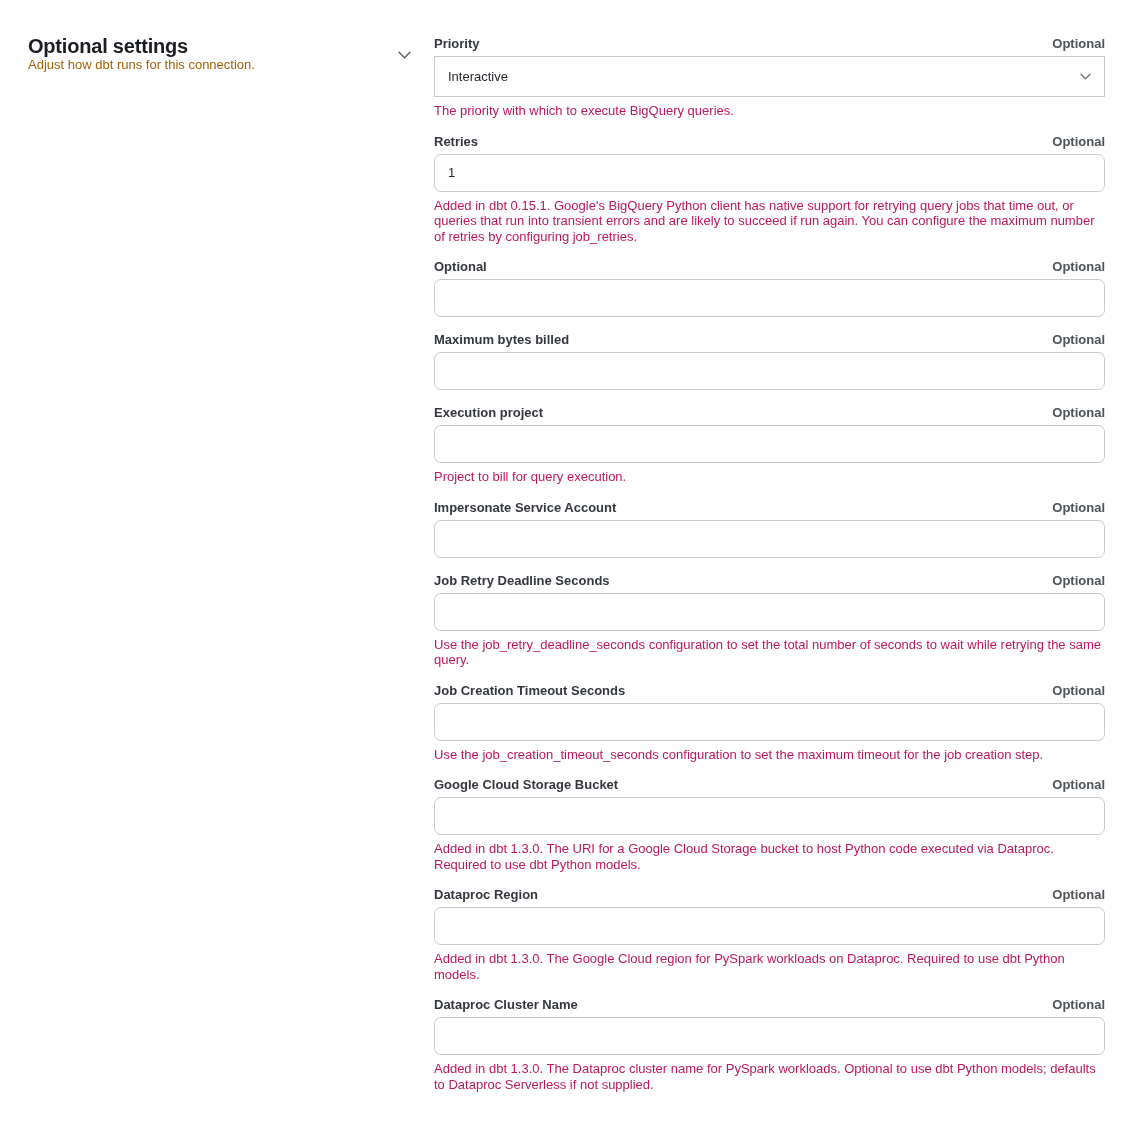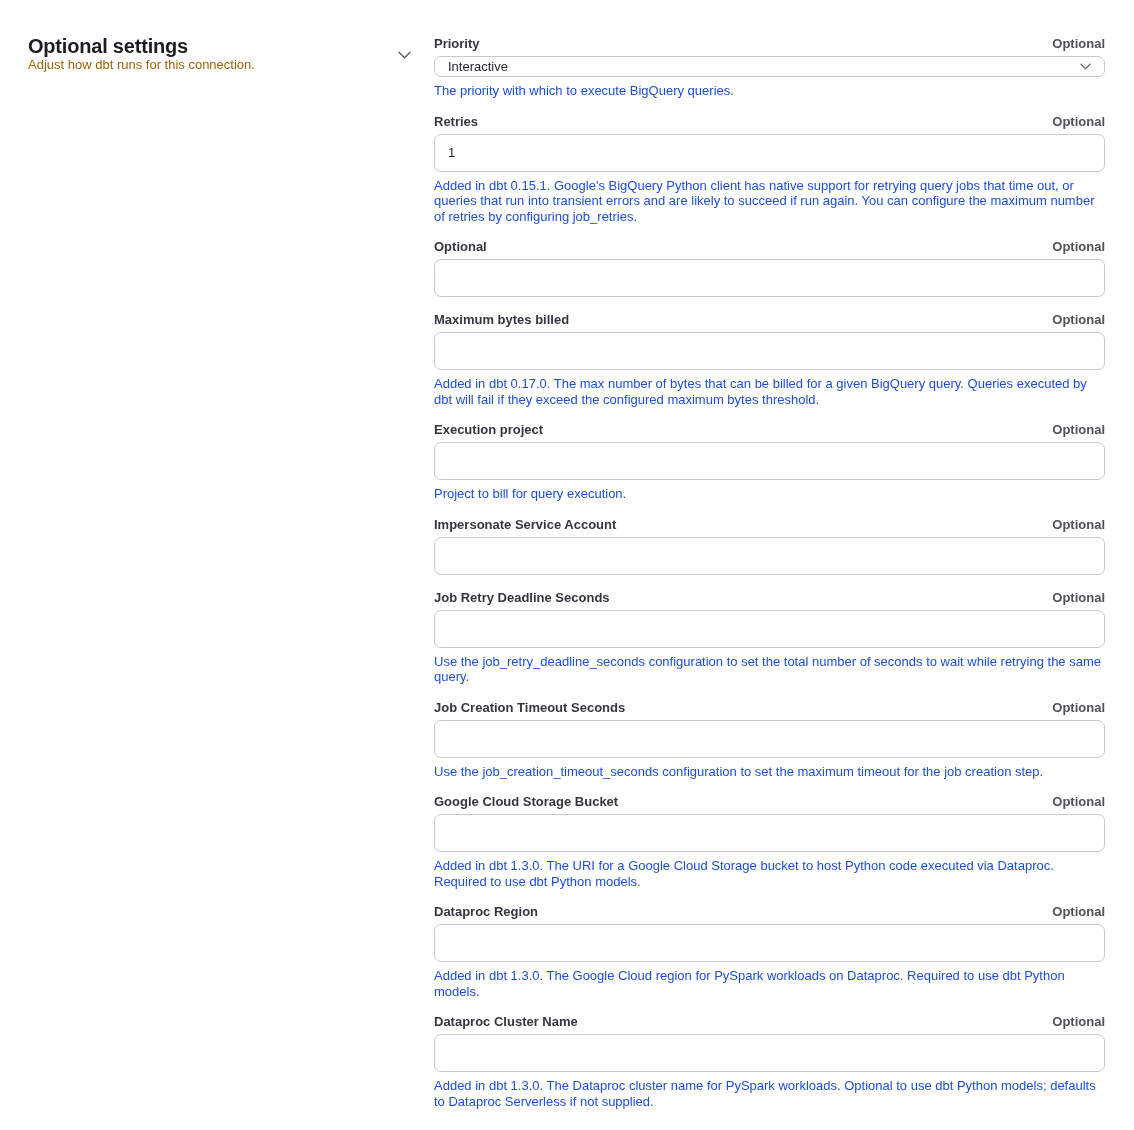--- a/index.html
+++ b/index.html
@@ -76,39 +76,39 @@
     border-radius: 7px;
     background: #ffffff;
     padding: 0 13px;
     font-family: "Liberation Sans", sans-serif;
     font-size: 13px;
     color: #1f2227;
     outline: none;
   }
   .select {
     width: 100%;
-    height: 21px;
+    height: 41px;
     border: 1px solid #c6cacf;
-    border-radius: 7px;
+    border-radius: 0;
     background: #ffffff;
     padding: 0 13px;
     display: flex;
     align-items: center;
     justify-content: space-between;
     cursor: pointer;
   }
   .select-value {
     font-size: 13px;
     color: #1f2227;
   }
   .help {
     margin-top: 6px;
     font-size: 13px;
     line-height: 15.5px;
-    color: #1d4ed8;
+    color: #be185d;
   }
 </style>
 </head>
 <body>
 
 <div class="left-panel">
   <div class="section-title">Optional settings</div>
   <div class="section-subtitle">Adjust how dbt runs for this connection.</div>
 </div>
 
@@ -155,21 +155,20 @@
     </div>
     <div class="control"><input type="text" class="text-input" value="" style=""></div>
   </div>
 
   <div class="field">
     <div class="field-head">
       <span class="field-label">Maximum bytes billed</span>
       <span class="field-badge">Optional</span>
     </div>
     <div class="control"><input type="text" class="text-input" value="" style=""></div>
-    <div class="help">Added in dbt 0.17.0. The max number of bytes that can be billed for a given BigQuery query. Queries executed by dbt will fail if they exceed the configured maximum bytes threshold.</div>
   </div>
 
   <div class="field">
     <div class="field-head">
       <span class="field-label">Execution project</span>
       <span class="field-badge">Optional</span>
     </div>
     <div class="control"><input type="text" class="text-input" value="" style=""></div>
     <div class="help">Project to bill for query execution.</div>
   </div>

